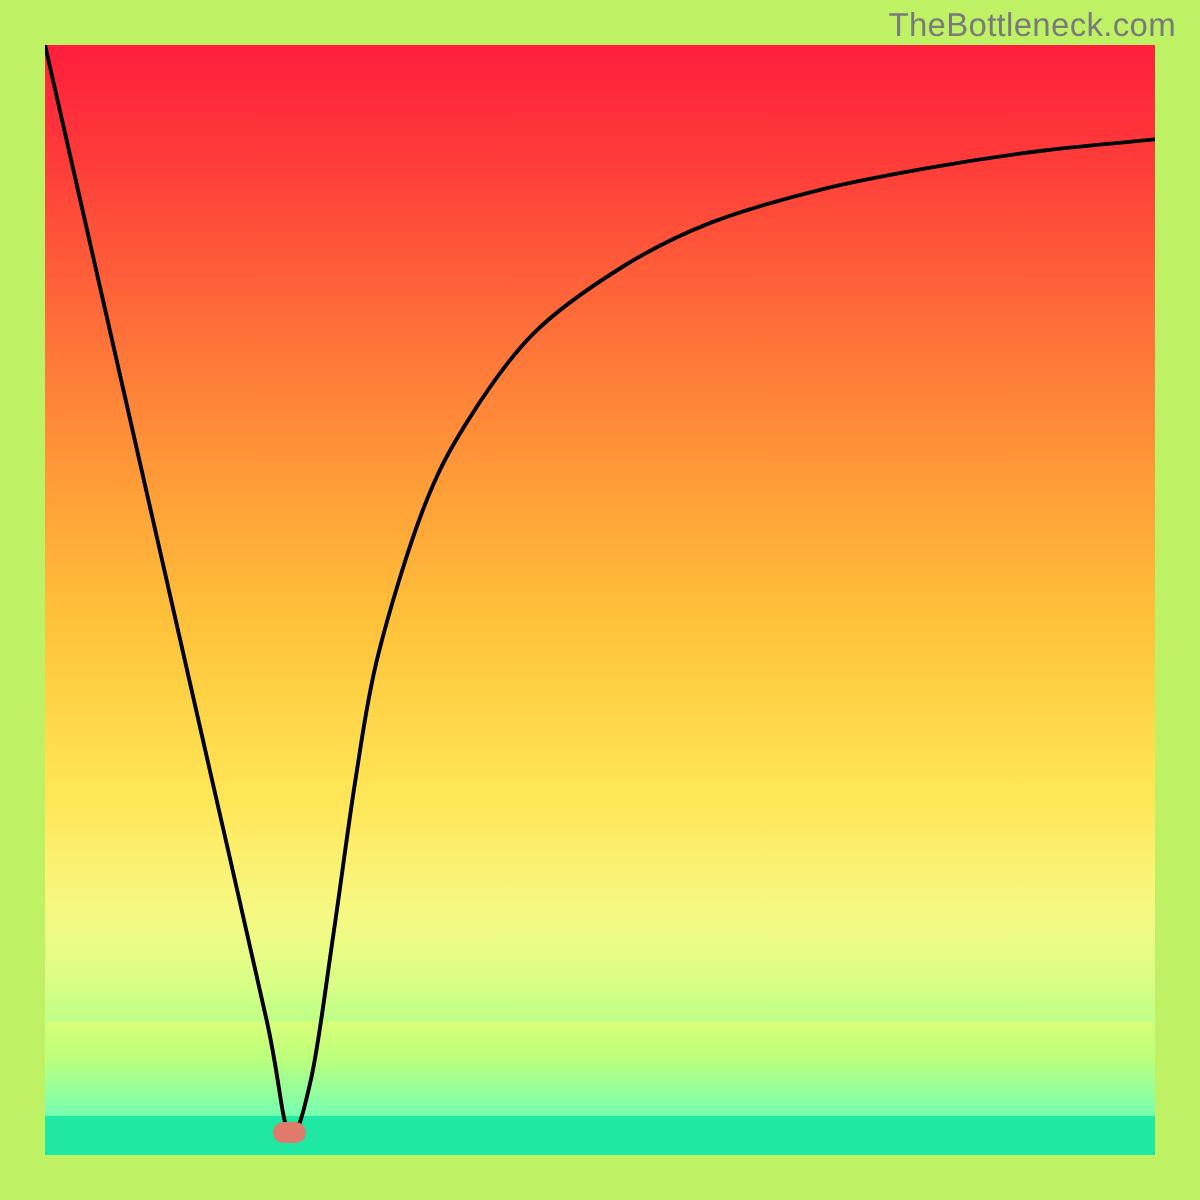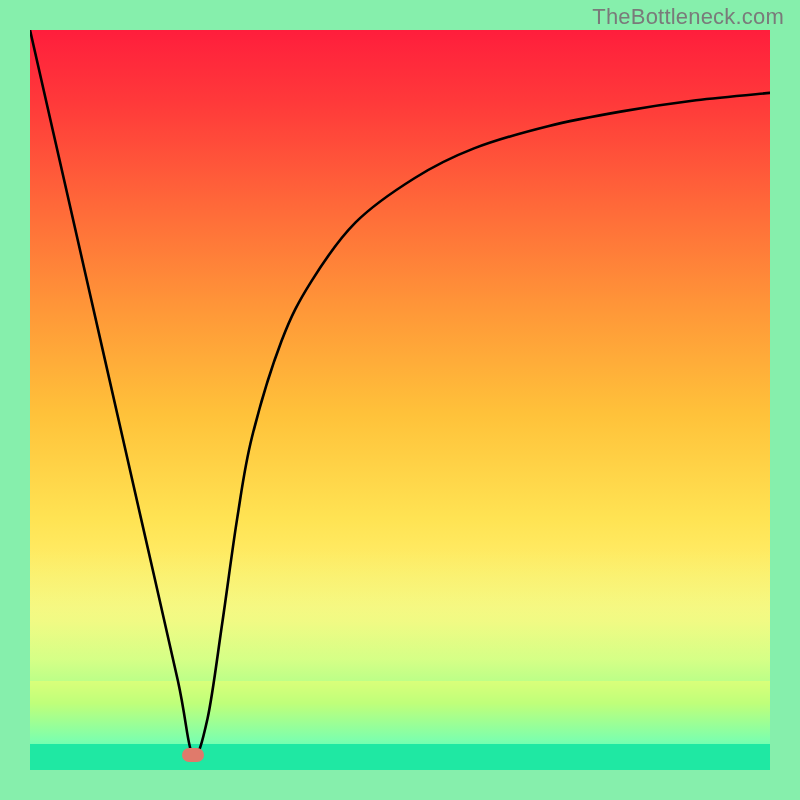--- a/index.html
+++ b/index.html
@@ -7,21 +7,21 @@
     padding: 0;
     width: 800px;
     height: 800px;
     background: #000;
     overflow: hidden;
   }
   .frame {
     position: relative;
     width: 800px;
     height: 800px;
-    background: #86efac;
+    background: #bef264;
   }
   .plot-area {
     position: absolute;
     left: 30px;
     top: 30px;
     width: 740px;
     height: 740px;
     
     background: linear-gradient(to bottom,
       #ff1e3c 0%,

